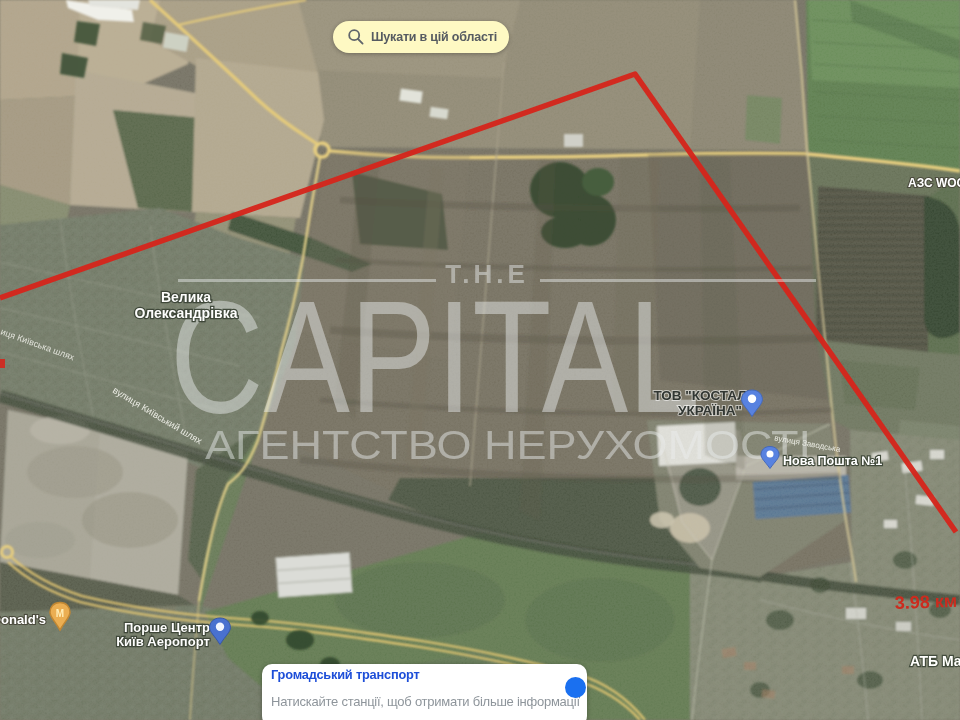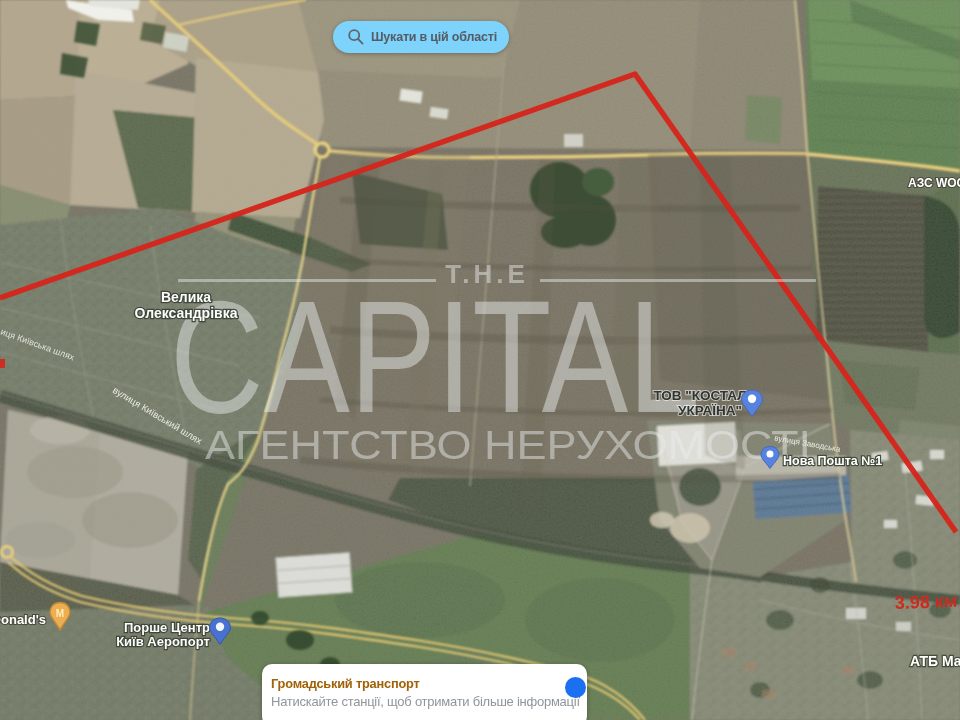--- a/index.html
+++ b/index.html
@@ -321,31 +321,31 @@
 <path d="M0,-11 C-6.4,-11 -10.4,-6.6 -10.4,-1.6 C-10.4,3 -6,6 0,15.5 C6,6 10.4,3 10.4,-1.6 C10.4,-6.6 6.4,-11 0,-11 Z" fill="#4e80f0" stroke="#3a66c8" stroke-width="1"></path>
 <circle cx="0" cy="-2.2" r="4.2" fill="#ffffff"></circle>
 </g>
 
 <g transform="translate(770,456)">
 <path d="M0,-9.5 C-5.6,-9.5 -9,-5.8 -9,-1.4 C-9,2.6 -5.2,5.2 0,12.5 C5.2,5.2 9,2.6 9,-1.4 C9,-5.8 5.6,-9.5 0,-9.5 Z" fill="#4e80f0" stroke="#3a66c8" stroke-width="1"></path>
 <circle cx="0" cy="-1.9" r="3.5" fill="#ffffff"></circle>
 </g>
 </svg>
 
-<div style="position:absolute;left:333px;top:21px;width:176px;height:32px;background:#7dd3fc;border-radius:16px;box-shadow:0 1px 4px rgba(0,0,0,0.3);">
+<div style="position:absolute;left:333px;top:21px;width:176px;height:32px;background:#fef9c3;border-radius:16px;box-shadow:0 1px 4px rgba(0,0,0,0.3);">
 
 <svg width="18" height="18" style="position:absolute;left:14px;top:7px" viewBox="0 0 18 18">
         <circle cx="7.2" cy="7.2" r="5" fill="none" stroke="#60656b" stroke-width="1.8"></circle>
         <line x1="11" y1="11" x2="15.6" y2="15.6" stroke="#60656b" stroke-width="1.8" stroke-linecap="round"></line>
       </svg>
 
 <div style="position:absolute;left:38px;top:9px;font-size:12.5px;font-weight:bold;color:#565b61;letter-spacing:-0.2px;white-space:nowrap;">Шукати в цій області</div>
 </div>
 
 <div style="position:absolute;left:262px;top:664px;width:325px;height:62px;background:#ffffff;border-radius:10px;box-shadow:0 1px 5px rgba(0,0,0,0.3);">
 
-<div style="position:absolute;left:9px;top:12px;font-size:12.8px;font-weight:bold;color:#a16207;letter-spacing:-0.2px;">Громадський транспорт</div>
+<div style="position:absolute;left:9px;top:3px;font-size:12.8px;font-weight:bold;color:#1d4ed8;letter-spacing:-0.2px;">Громадський транспорт</div>
 
 <div style="position:absolute;left:9px;top:30px;font-size:13px;color:#8e959b;letter-spacing:-0.25px;white-space:nowrap;">Натискайте станції, щоб отримати більше інформації</div>
 
 <div style="position:absolute;left:303px;top:13px;width:21px;height:21px;border-radius:50%;background:#1a70f0;"></div>
 </div>
 </div>
 
 </body></html>

